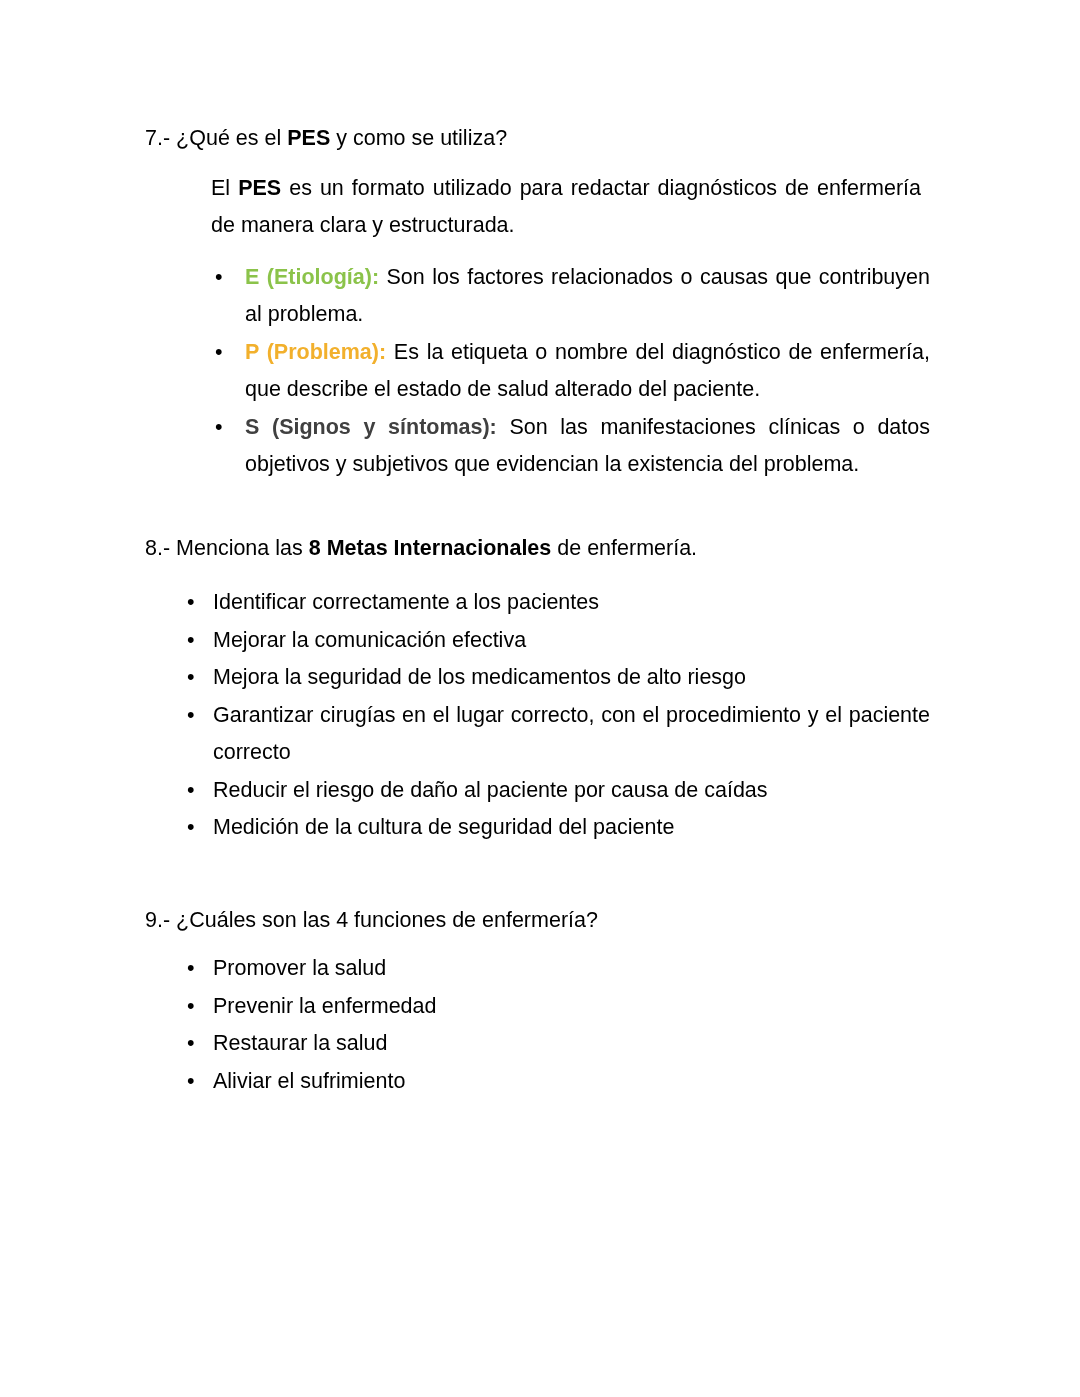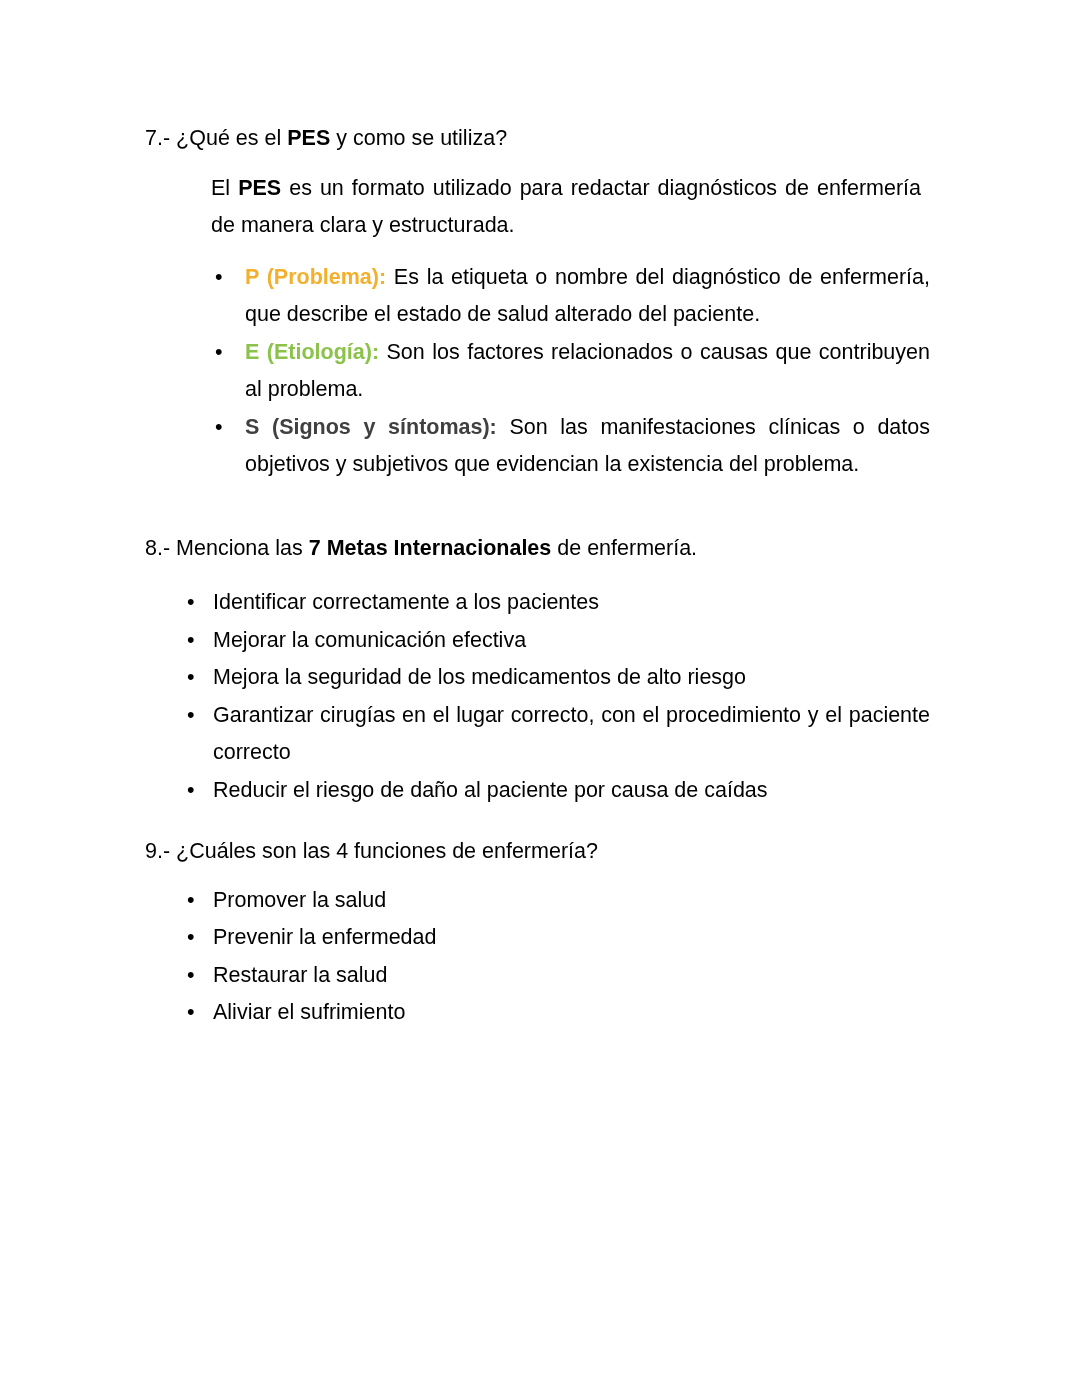--- a/index.html
+++ b/index.html
@@ -35,47 +35,48 @@
     content: "\2022";
     position: absolute;
   }
   .pes-list { margin-top: 14px; }
   .pes-list li { margin-left: 100px; }
   .pes-list li::before { left: -30px; color: #000; }
   .goal-list li { margin-left: 68px; }
   .goal-list li::before { left: -26px; color: #000; }
   .q8-heading { margin-top: 46px; }
   .q8-list { margin-top: 17px; }
-  .q9-heading { margin-top: 24px; }
+  .q9-heading { margin-top: 55px; }
   .q9-list { margin-top: 11px; }
   .lead { font-weight: bold; }
 </style>
 </head>
 <body>
 
 <div class="page">
 
   <h2 class="question"><span>7.- ¿Qué es el </span><span class="bold">PES</span><span> y como se utiliza?</span></h2>
 
   <p class="intro"><span>El </span><span class="bold">PES</span><span> es un formato utilizado para redactar diagnósticos de enfermería de manera clara y estructurada.</span></p>
 
   <ul class="pes-list">
+    <li><span class="lead" style="color: rgb(139, 195, 74);">E (Etiología):</span><span> Son los factores relacionados o causas que contribuyen al problema.</span></li>
     <li><span class="lead" style="color: rgb(242, 176, 44);">P (Problema):</span><span> Es la etiqueta o nombre del diagnóstico de enfermería, que describe el estado de salud alterado del paciente.</span></li>
-    <li><span class="lead" style="color: rgb(139, 195, 74);">E (Etiología):</span><span> Son los factores relacionados o causas que contribuyen al problema.</span></li>
     <li><span class="lead" style="color: #404040;">S (Signos y síntomas):</span><span> Son las manifestaciones clínicas o datos objetivos y subjetivos que evidencian la existencia del problema.</span></li>
   </ul>
 
-  <h2 class="question q8-heading"><span>8.- Menciona las </span><span class="bold">7 Metas Internacionales</span><span> de enfermería.</span></h2>
+  <h2 class="question q8-heading"><span>8.- Menciona las </span><span class="bold">8 Metas Internacionales</span><span> de enfermería.</span></h2>
 
   <ul class="goal-list q8-list">
     <li>Identificar correctamente a los pacientes</li>
     <li>Mejorar la comunicación efectiva</li>
     <li>Mejora la seguridad de los medicamentos de alto riesgo</li>
     <li>Garantizar cirugías en el lugar correcto, con el procedimiento y el paciente correcto</li>
     <li>Reducir el riesgo de daño al paciente por causa de caídas</li>
+    <li>Medición de la cultura de seguridad del paciente</li>
   </ul>
 
   <h2 class="question q9-heading">9.- ¿Cuáles son las 4 funciones de enfermería?</h2>
 
   <ul class="goal-list q9-list">
     <li>Promover la salud</li>
     <li>Prevenir la enfermedad</li>
     <li>Restaurar la salud</li>
     <li>Aliviar el sufrimiento</li>
   </ul>

